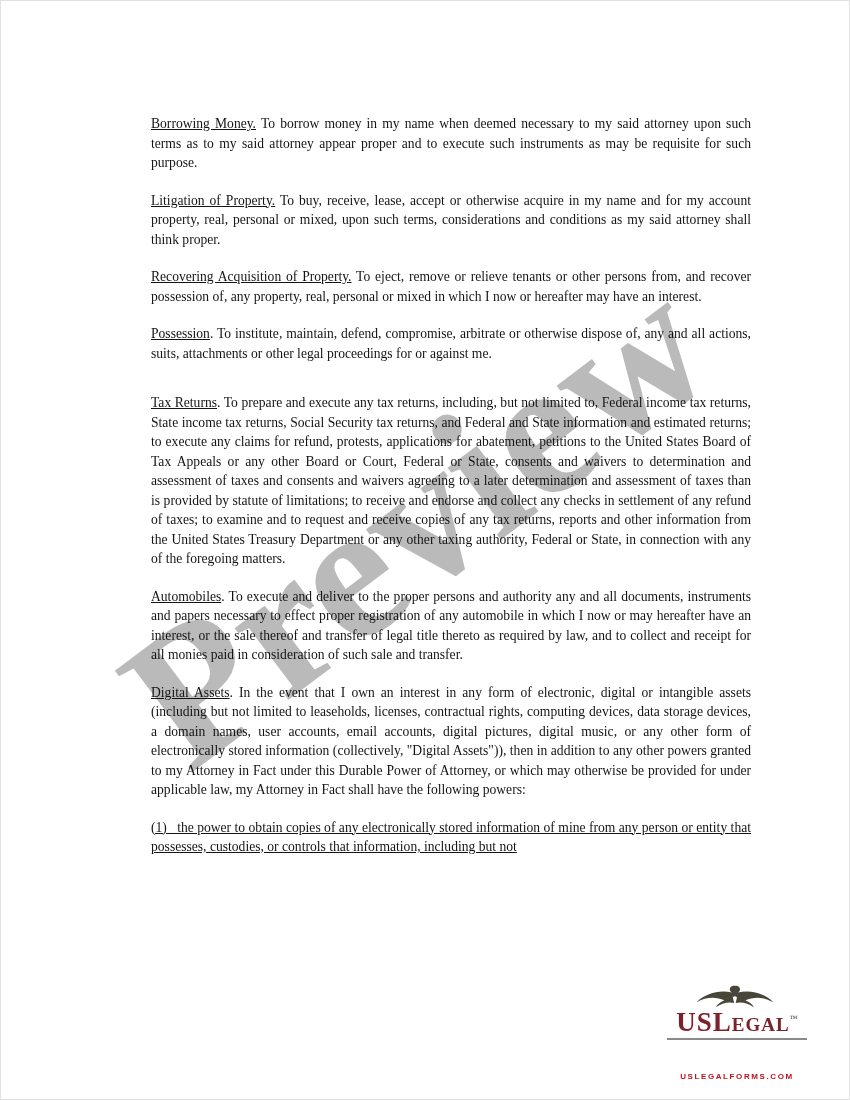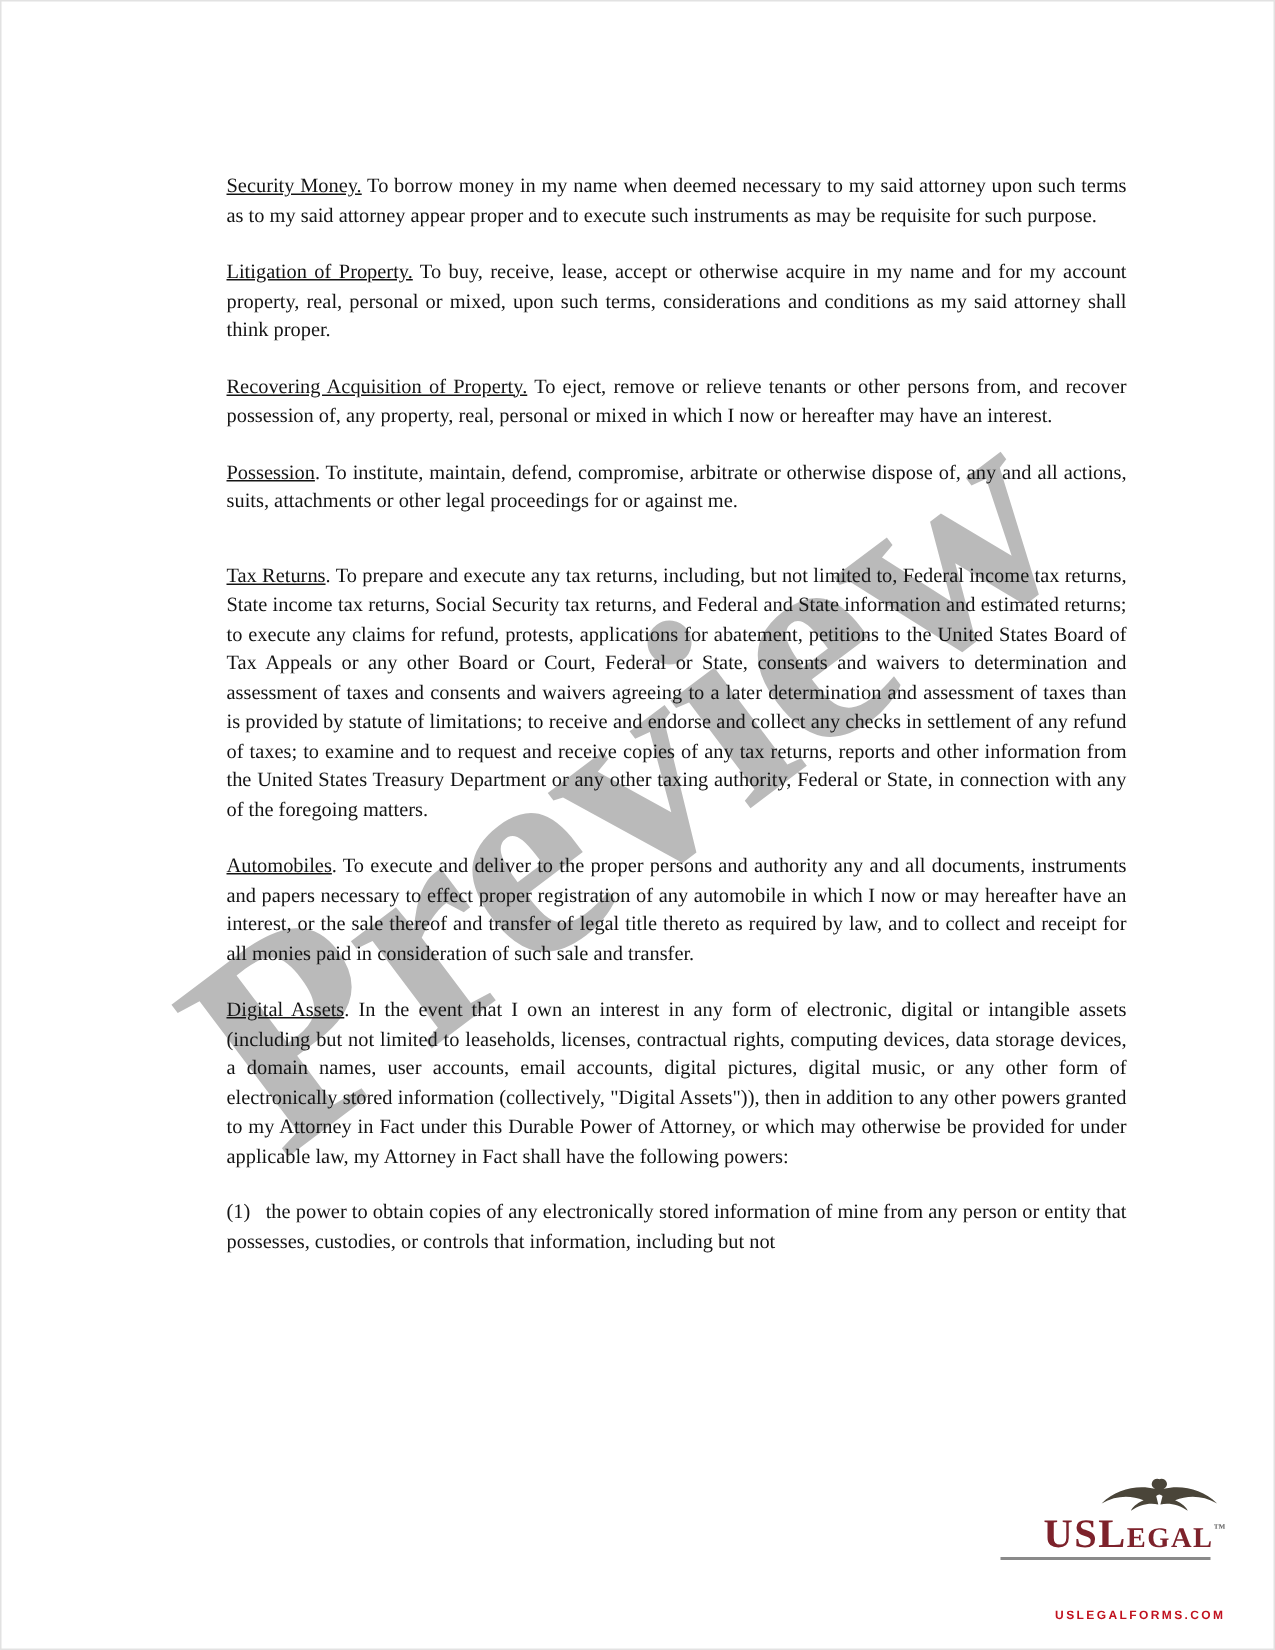--- a/index.html
+++ b/index.html
@@ -38,28 +38,28 @@
     z-index: 2;
     font-size: 13.6px;
     line-height: 19.5px;
     color: #141414;
     text-align: justify;
   }
 
   .section { margin: 0 0 18px 0; }
   .section .heading { text-decoration: underline; }
   .extra-gap { margin-top: 30px; }
-  .closing { margin-top: 3px; }
+  .closing { margin-top: 3px; text-decoration: underline; }
 
   .footer {
     position: absolute;
     right: 32px;
     bottom: 18px;
     width: 160px;
-    text-align: right;
+    text-align: center;
     z-index: 2;
   }
   .eagle { height: 24px; line-height: 0; margin-bottom: 1px; }
   .brand {
     font-family: "Liberation Serif", serif;
     font-variant: small-caps;
     font-weight: bold;
     font-size: 27px;
     line-height: 1;
     color: #7d222b;
@@ -86,21 +86,21 @@
 </style>
 </head>
 <body>
 
 <div class="page">
 
   <div class="watermark">Preview</div>
 
   <div class="content">
 
-    <p class="section"><span class="heading">Security Money.</span><span></span> <span>To borrow money in my name when deemed necessary to my said attorney upon such terms as to my said attorney appear proper and to execute such instruments as may be requisite for such purpose.</span></p>
+    <p class="section"><span class="heading">Borrowing Money.</span><span></span> <span>To borrow money in my name when deemed necessary to my said attorney upon such terms as to my said attorney appear proper and to execute such instruments as may be requisite for such purpose.</span></p>
 
     <p class="section"><span class="heading">Litigation of Property.</span><span></span> <span>To buy, receive, lease, accept or otherwise acquire in my name and for my account property, real, personal or mixed, upon such terms, considerations and conditions as my said attorney shall think proper.</span></p>
 
     <p class="section"><span class="heading">Recovering Acquisition of Property.</span><span></span> <span>To eject, remove or relieve tenants or other persons from, and recover possession of, any property, real, personal or mixed in which I now or hereafter may have an interest.</span></p>
 
     <p class="section"><span class="heading">Possession</span><span>.</span> <span>To institute, maintain, defend, compromise, arbitrate or otherwise dispose of, any and all actions, suits, attachments or other legal proceedings for or against me.</span></p>
 
     <p class="section extra-gap"><span class="heading">Tax Returns</span><span>.</span> <span>To prepare and execute any tax returns, including, but not limited to, Federal income tax returns, State income tax returns, Social Security tax returns, and Federal and State information and estimated returns; to execute any claims for refund, protests, applications for abatement, petitions to the United States Board of Tax Appeals or any other Board or Court, Federal or State, consents and waivers to determination and assessment of taxes and consents and waivers agreeing to a later determination and assessment of taxes than is provided by statute of limitations; to receive and endorse and collect any checks in settlement of any refund of taxes; to examine and to request and receive copies of any tax returns, reports and other information from the United States Treasury Department or any other taxing authority, Federal or State, in connection with any of the foregoing matters.</span></p>
 
     <p class="section"><span class="heading">Automobiles</span><span>.</span> <span>To execute and deliver to the proper persons and authority any and all documents, instruments and papers necessary to effect proper registration of any automobile in which I now or may hereafter have an interest, or the sale thereof and transfer of legal title thereto as required by law, and to collect and receipt for all monies paid in consideration of such sale and transfer.</span></p>

